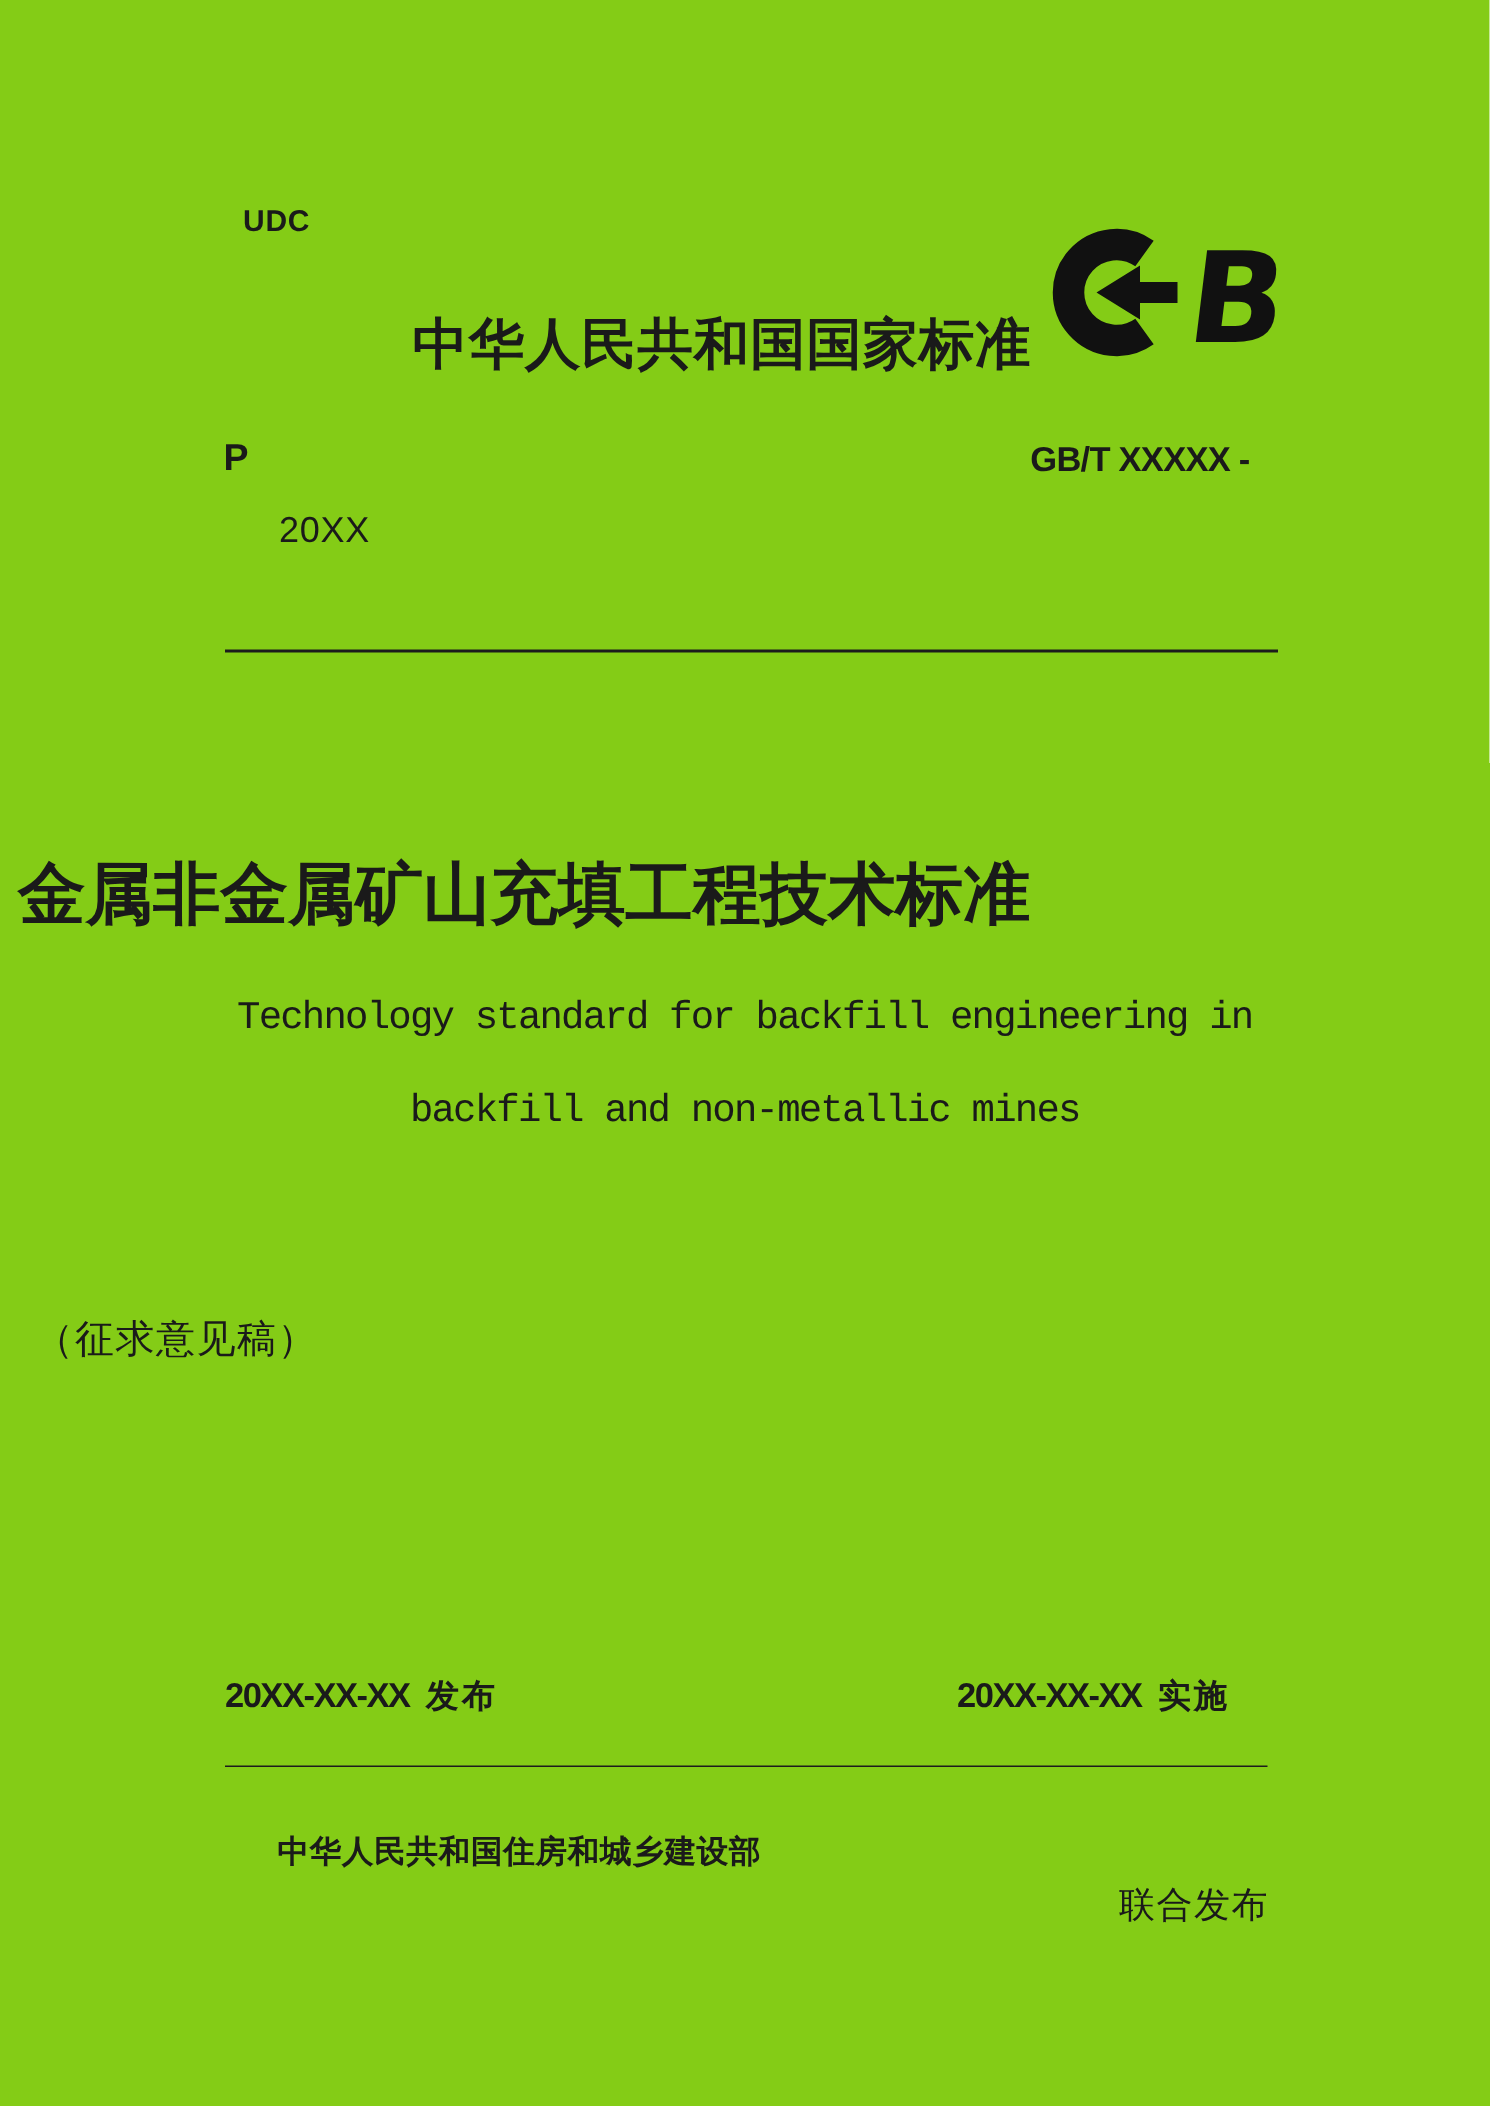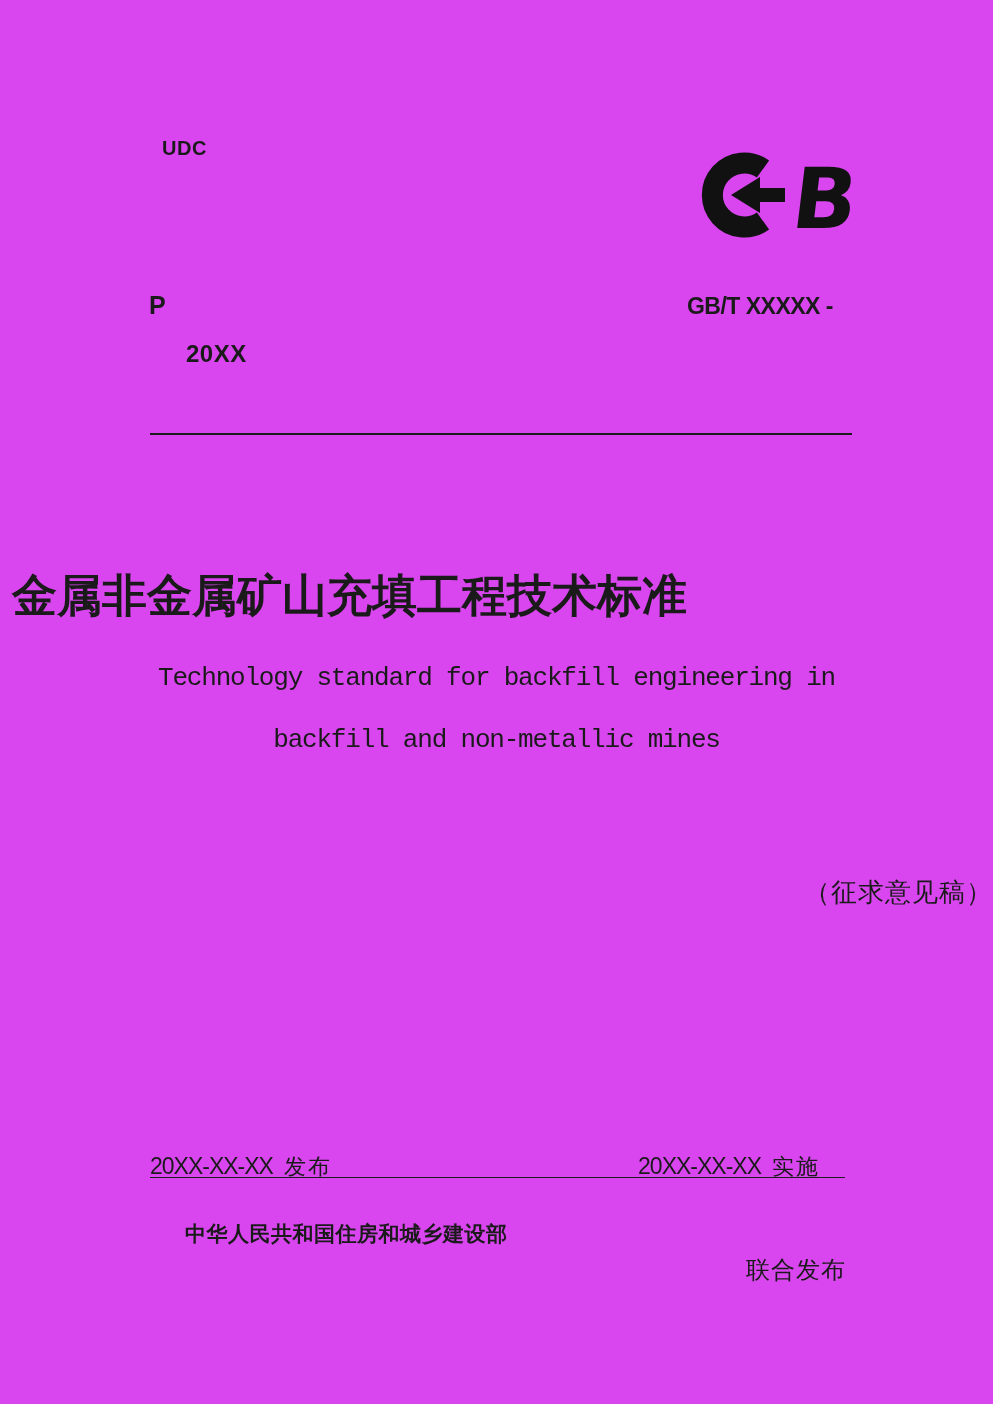--- a/index.html
+++ b/index.html
@@ -1,20 +1,20 @@
 <!DOCTYPE html>
 <html><head>
 <meta charset="utf-8">
 <style>
   * { margin:0; padding:0; box-sizing:border-box; }
   html,body { background:#ffffff; }
   .page {
     position:relative;
     width:993px; height:1404px;
-    background:#d946ef;
+    background:#84cc16;
     color:#1a1a1a;
     font-family:"Liberation Sans", sans-serif;
     overflow:hidden;
     margin:0 auto;
   }
   .abs { position:absolute; white-space:nowrap; }
 
   .udc {
     left:162px; top:137px;
     font-weight:bold; font-size:20px; letter-spacing:0.5px;
@@ -24,21 +24,21 @@
     font-family:"Liberation Serif", serif;
     font-weight:bold; font-size:37px; letter-spacing:0.5px;
   }
   .gb-logo { left:697px; top:150px; width:160px; height:90px; }
 
   .p-code { left:149px; top:291px; font-weight:bold; font-size:25px; }
   .std-number {
     right:160px; top:293px;
     font-weight:bold; font-size:23px; letter-spacing:-0.5px;margin-left:16px;
   }
-  .std-year { left:186px; top:340px; font-weight:bold; font-size:24px; letter-spacing:0.5px; }
+  .std-year { left:186px; top:340px; font-weight:normal; font-size:24px; letter-spacing:0.5px; }
 
   .rule { position:absolute; border-top:2px solid #1c1c1c; height:0; }
   .rule-top { left:150px; top:433px; width:702px; }
   .rule-bottom { left:150px; top:1177px; width:695px; border-top-width:1.5px; }
 
   .title-cn {
     left:0; top:566px; width:100%;
     text-indent:12px;
     font-family:"Liberation Serif", serif;
     font-weight:bold; font-size:45px; letter-spacing:0;
@@ -49,27 +49,27 @@
     text-align:center;
     font-family:"Liberation Mono", monospace;
     font-size:26px; letter-spacing:-1.2px;
     position:absolute; white-space:nowrap;
   }
   .title-en.l1 { top:663px; }
   .title-en.l2 { top:725px; }
 
   .draft-note {
     left:0; top:875px; width:100%;
-    text-align:right;
+    text-align:left;
     font-family:"Liberation Sans", sans-serif;
     font-size:26px; letter-spacing:1px;
-    position:absolute; white-space:nowrap;
+    position:absolute; white-space:nowrap;padding-left:23px;
   }
 
-  .date-block { top:1152px; font-size:22px; }
+  .date-block { top:1116px; font-size:22px;font-weight:bold; }
   .date-block .num {
     font-family:"Liberation Sans", sans-serif;
     font-size:23px; letter-spacing:-1px;
   }
   .date-block .lbl {
     font-family:"Liberation Serif", serif;
     font-size:22px; margin-left:11px; letter-spacing:2px;
   }
   .date-release { left:150px; }
   .date-implement { right:173px; }
@@ -87,20 +87,21 @@
     font-size:24px; letter-spacing:1px;text-align:right;
   }
 </style>
 </head>
 <body>
 
 <div class="page">
 
   <div class="abs udc">UDC</div>
 
+  <div class="abs header-title">中华人民共和国国家标准</div>
 
   <div class="abs gb-logo">
     <svg width="160" height="90" viewBox="0 0 160 90" xmlns="http://www.w3.org/2000/svg">
 
       <path d="M 66 19 A 32 32 0 1 0 66 71" fill="none" stroke="#111111" stroke-width="21"></path>
 
       <path d="M 88 38 L 63 38 L 63 27 L 34 45 L 63 63 L 63 52 L 88 52 Z" fill="#111111"></path>
 
       <g transform="skewX(-7) translate(10,0)">
         <text x="92" y="78" font-family="DejaVu Sans, sans-serif" font-weight="bold" font-size="84" fill="#111111">B</text>

